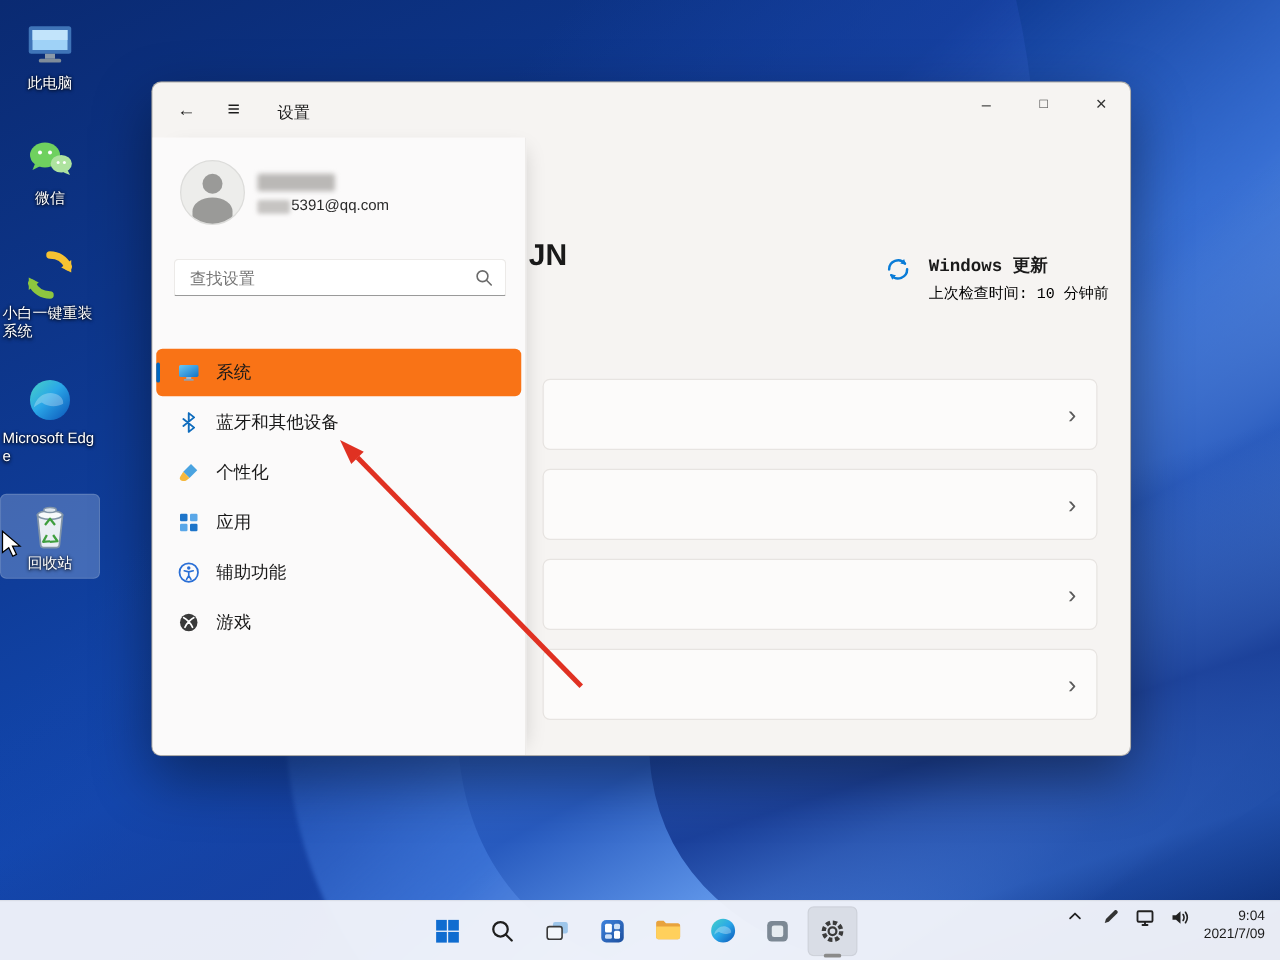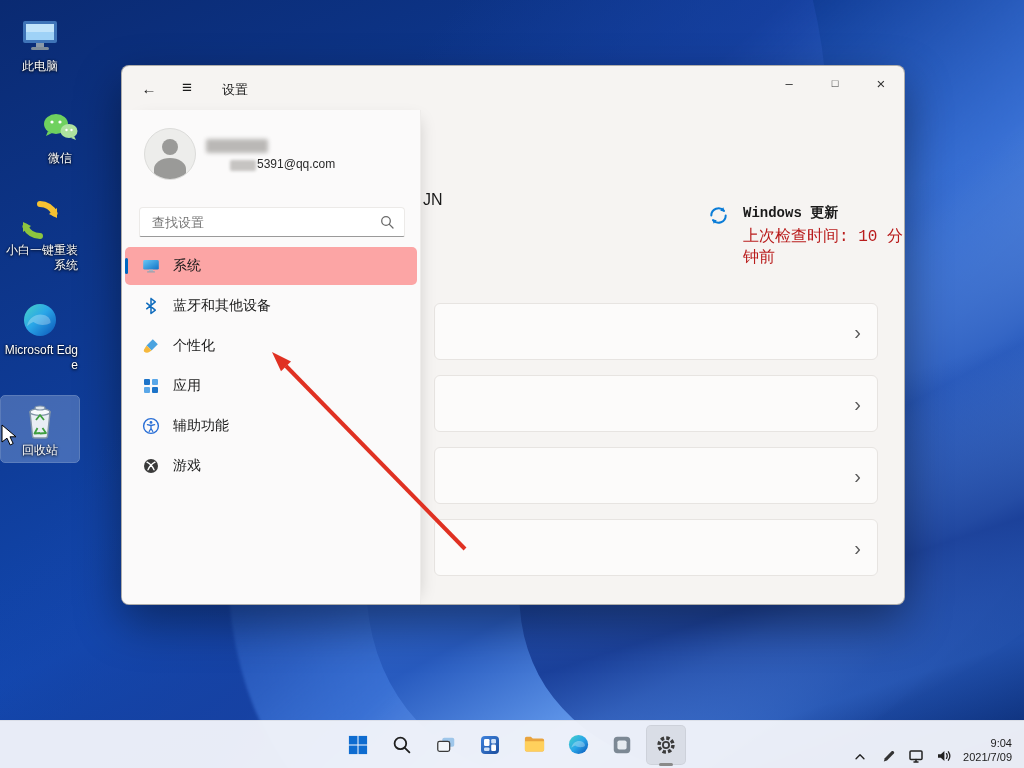--- a/index.html
+++ b/index.html
@@ -12,86 +12,86 @@
     background:linear-gradient(100deg,rgba(20,60,150,0) 30%,rgba(62,118,218,.85) 55%,rgba(128,176,248,.9) 70%,rgba(28,68,158,.15) 86%);filter:blur(1.5px);}
   .p2{width:640px;height:1150px;left:540px;top:-220px;transform:rotate(52deg);
     background:linear-gradient(100deg,rgba(8,32,96,0) 35%,rgba(38,88,188,.9) 58%,rgba(96,152,236,.85) 74%,rgba(10,38,108,.15) 90%);}
   .p3{width:940px;height:1500px;left:-190px;top:-340px;transform:rotate(29deg);
     background:linear-gradient(100deg,rgba(6,24,84,0) 40%,rgba(24,66,164,.8) 64%,rgba(58,116,214,.55) 80%,rgba(6,26,88,0) 93%);}
   .p4{width:560px;height:1000px;left:700px;top:-60px;transform:rotate(62deg);
     background:linear-gradient(100deg,rgba(6,22,80,0) 38%,rgba(16,50,140,.8) 62%,rgba(46,98,198,.6) 78%,rgba(6,24,86,0) 92%);}
 
   
   .dicon{position:absolute;left:1px;width:78px;display:flex;flex-direction:column;align-items:center;gap:3px;padding:4px 0;border-radius:4px;cursor:default;}
-  .dicon .lbl{color:#fff;font-size:12px;line-height:15px;text-align:right;max-width:76px;
+  .dicon .lbl{color:#fff;font-size:12px;line-height:15px;text-align:left;max-width:76px;
     text-shadow:0 1px 3px rgba(0,0,0,.9),0 0 2px rgba(0,0,0,.7);word-break:break-all;}
-  .d0{top:12px;} .d1{top:104px;margin-left:20px;} .d2{top:196px;} .d3{top:296px;}
+  .d0{top:12px;} .d1{top:104px;} .d2{top:196px;} .d3{top:296px;}
   .d4{top:396px;background:rgba(205,228,255,.28);outline:1px solid rgba(235,245,255,.35);}
   .dicon svg{display:block;}
 
   
   .win{position:absolute;left:121px;top:65px;width:784px;height:540px;background:#f6f4f2;
     border-radius:8px;border:1px solid rgba(40,40,40,.35);box-sizing:border-box;
     box-shadow:0 18px 46px rgba(0,0,0,.4);overflow:hidden;z-index:10;}
   .titlebar{position:absolute;left:0;top:0;width:100%;height:44px;}
   .tb-btn{position:absolute;top:8px;width:30px;height:28px;border:none;background:transparent;
     font-size:15px;color:#1b1b1b;border-radius:4px;display:flex;align-items:center;justify-content:center;padding:0;}
   .tb-back{left:12px;} .tb-menu{left:50px;font-size:17px;}
   .tb-title{position:absolute;left:100px;top:15px;font-size:13px;color:#1b1b1b;}
   .win-controls{position:absolute;right:0;top:0;display:flex;}
   .wc-btn{width:46px;height:34px;border:none;background:transparent;font-size:13px;color:#333;
     display:flex;align-items:center;justify-content:center;padding:0;}
   .wc-max{font-size:11px;} .wc-close{font-size:15px;}
 
   
-  .heading-frag{position:absolute;left:301px;top:125px;font-size:16px;font-weight:400;color:#1a1a1a;}
+  .heading-frag{position:absolute;left:301px;top:125px;font-size:24px;font-weight:700;color:#1a1a1a;}
   .update{position:absolute;left:585px;top:138px;display:flex;gap:13px;}
   .update .txts{display:flex;flex-direction:column;gap:4px;font-family:Liberation Mono, monospace;}
   .upd-title{font-size:14px;font-weight:700;color:#1a1a1a;}
-  .upd-status{font-size:16px;color:#b91c1c;}
+  .upd-status{font-size:12px;color:#000000;}
   .card{position:absolute;left:312px;width:444px;height:57px;background:#fcfbfa;border:1px solid #e7e4e1;
     border-radius:6px;box-sizing:border-box;display:flex;align-items:center;justify-content:flex-end;padding-right:16px;}
   .card .chev{font-size:20px;color:#5a5a5a;line-height:1;}
   .c0{top:237px;} .c1{top:309px;} .c2{top:381px;} .c3{top:453px;}
 
   
   .sidebar{position:absolute;left:0;top:44px;width:299px;height:496px;background:#fbfafa;
     box-shadow:8px 0 16px -10px rgba(0,0,0,.18);border-right:1px solid #eeecea;box-sizing:border-box;}
   .avatar{position:absolute;left:22px;top:18px;width:50px;height:50px;border-radius:50%;background:#ededeb;overflow:hidden;border:1px solid #dcdcda;}
   .avatar .head{position:absolute;left:17px;top:10px;width:16px;height:16px;border-radius:50%;background:#9a9a98;}
   .avatar .body{position:absolute;left:9px;top:29px;width:32px;height:22px;border-radius:50% 50% 0 0;background:#9a9a98;}
   .blur-name{position:absolute;left:84px;top:29px;width:62px;height:14px;background:#bab8b6;border-radius:2px;filter:blur(2px);}
-  .email-line{position:absolute;left:84px;top:47px;display:flex;align-items:flex-end;gap:1px;margin-left:24px;}
+  .email-line{position:absolute;left:84px;top:47px;display:flex;align-items:flex-end;gap:1px;}
   .blur-mail{width:26px;height:11px;background:#c6c4c2;border-radius:2px;filter:blur(1.5px);}
   .email{font-size:12px;color:#2b2b2b;}
   .searchbox{position:absolute;left:17px;top:97px;width:266px;height:30px;background:#fff;
     border:1px solid #eceae8;border-bottom:1px solid #9a9a9a;border-radius:4px 4px 2px 2px;box-sizing:border-box;display:flex;align-items:center;}
   .searchbox input{flex:1;border:none;outline:none;background:transparent;font-size:13px;color:#1b1b1b;padding:0 8px 0 12px;font-family:"Liberation Sans",sans-serif;}
   .searchbox input::placeholder{color:#767676;}
   .searchbox .sic{margin-right:10px;display:flex;}
   .nav{position:absolute;left:0;top:137px;width:100%;display:flex;flex-direction:column;gap:2px;}
   .nav-item{position:relative;height:38px;margin:0 3px;border-radius:5px;display:flex;align-items:center;gap:13px;padding-left:17px;cursor:default;}
-  .nav-item.selected{background:#fca5a5;}
+  .nav-item.selected{background:#f97316;margin-top:32px;}
   .nav-item .accent{position:absolute;left:0;top:11px;width:3px;height:16px;border-radius:2px;background:#0067c0;}
   .nav-item .nic{width:18px;height:18px;display:flex;}
   .nav-item .nlbl{font-size:14px;color:#191919;}
 
   
   .annot{position:absolute;left:0;top:0;z-index:50;pointer-events:none;}
   .cursor{position:absolute;left:1px;top:424px;z-index:60;pointer-events:none;}
 
   
   .taskbar{position:absolute;left:0;bottom:0;width:1024px;height:47px;background:rgba(241,244,250,.96);
     border-top:1px solid rgba(0,0,0,.06);z-index:40;}
   .tb-center{position:absolute;left:50%;top:0;height:100%;transform:translateX(-50%);display:flex;align-items:center;gap:4px;}
   .tkb{width:40px;height:40px;border:none;background:transparent;border-radius:5px;display:flex;align-items:center;justify-content:center;position:relative;padding:0;}
   .tkb.active{background:rgba(0,0,0,.07);box-shadow:inset 0 0 0 1px rgba(0,0,0,.05);}
   .tkb.active::after{content:"";position:absolute;bottom:-1px;left:50%;transform:translateX(-50%);width:14px;height:3px;border-radius:2px;background:#8a8a8a;}
   .tb-tray{position:absolute;right:4px;top:0;height:100%;display:flex;align-items:center;gap:2px;}
-  .trb{width:26px;height:38px;border:none;background:transparent;border-radius:4px;display:flex;align-items:flex-end;justify-content:center;padding:0;}
+  .trb{width:26px;height:38px;border:none;background:transparent;border-radius:4px;display:flex;align-items:flex-start;justify-content:center;padding:0;}
   .clock{width:64px;padding:0 8px 0 4px;text-align:right;font-size:11px;line-height:14px;color:#1b1b1b;}
 </style>
 </head>
 <body>
 
 <div class="desktop">
   <div class="petal p3"></div>
   <div class="petal p1"></div>
   <div class="petal p2"></div>
   <div class="petal p4"></div>

